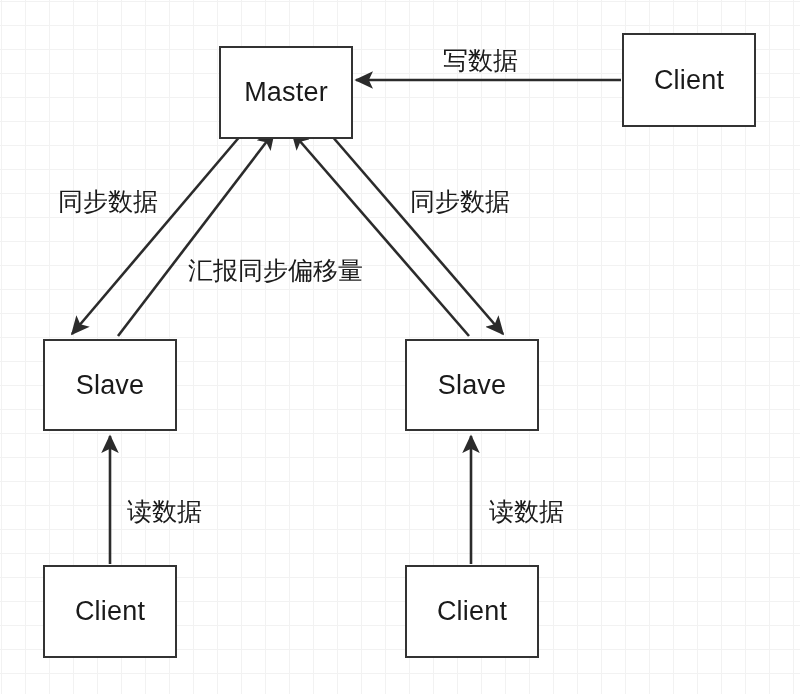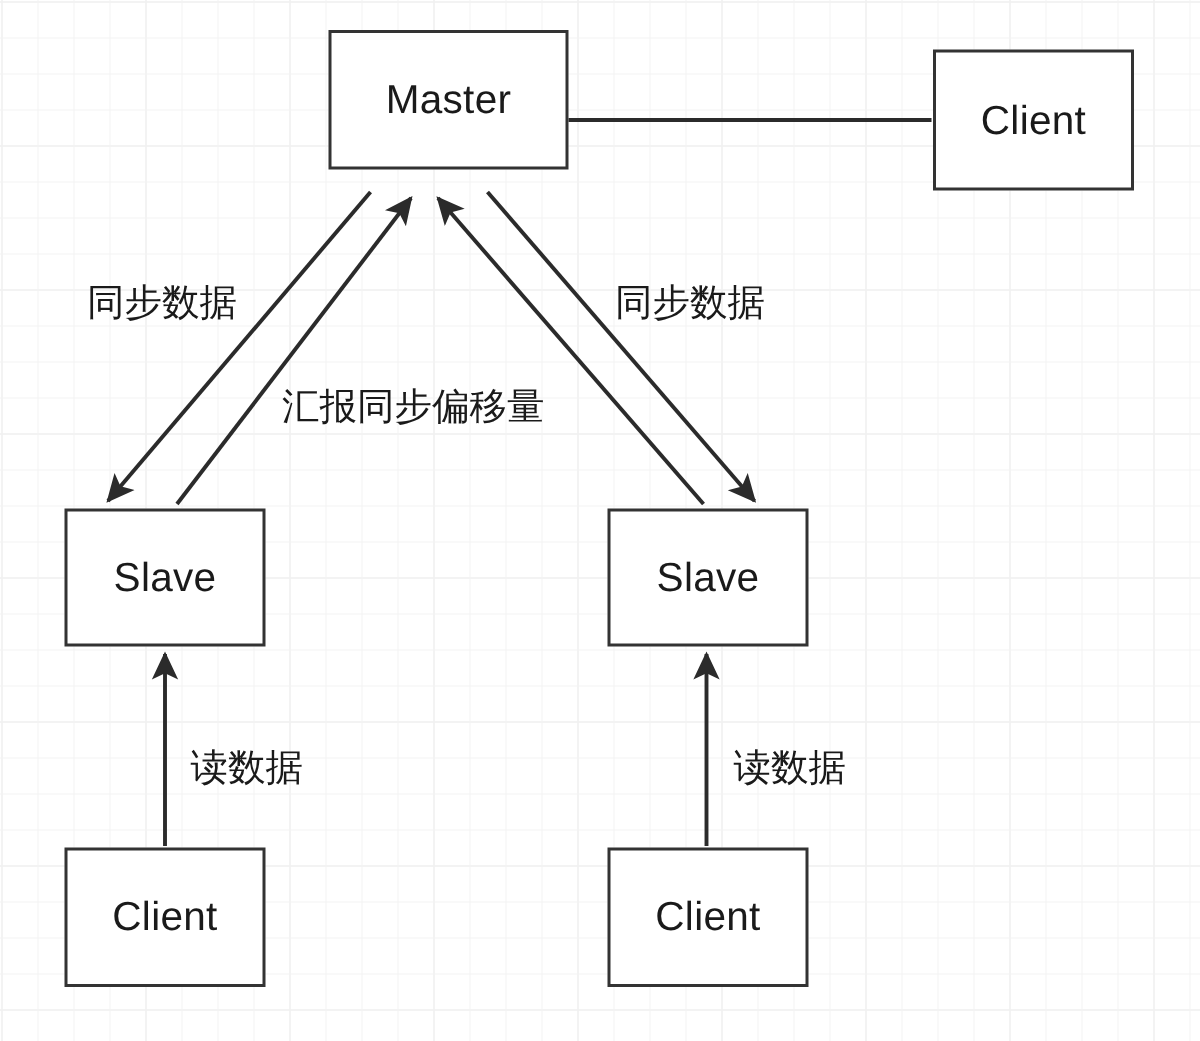--- a/index.html
+++ b/index.html
@@ -72,21 +72,21 @@
 
     <line x1="118" y1="336" x2="274" y2="132" stroke="#2b2b2b" stroke-width="2.6" marker-end="url(#arrow)"></line>
 
     <line x1="469" y1="336" x2="292" y2="132" stroke="#2b2b2b" stroke-width="2.6" marker-end="url(#arrow)"></line>
 
     <line x1="110" y1="564" x2="110" y2="436" stroke="#2b2b2b" stroke-width="2.6" marker-end="url(#arrow)"></line>
 
     <line x1="471" y1="564" x2="471" y2="436" stroke="#2b2b2b" stroke-width="2.6" marker-end="url(#arrow)"></line>
   </svg>
 
-  <div class="node" style="left:219px; top:20px; width:160px; height:93px;">
+  <div class="node" style="left:219px; top:46px; width:134px; height:93px;">
     <span>Master</span>
   </div>
 
   <div class="node" style="left:622px; top:33px; width:134px; height:94px;">
     <span>Client</span>
   </div>
 
   <div class="node" style="left:43px; top:339px; width:134px; height:92px;">
     <span>Slave</span>
   </div>
@@ -96,20 +96,21 @@
   </div>
 
   <div class="node" style="left:43px; top:565px; width:134px; height:93px;">
     <span>Client</span>
   </div>
 
   <div class="node" style="left:405px; top:565px; width:134px; height:93px;">
     <span>Client</span>
   </div>
 
+  <div class="edge-label" style="left:443px; top:44px;">写数据</div>
 
   <div class="edge-label" style="left:58px; top:185px;">同步数据</div>
 
   <div class="edge-label" style="left:410px; top:185px;">同步数据</div>
 
   <div class="edge-label" style="left:188px; top:254px;text-align:center;">汇报同步偏移量</div>
 
   <div class="edge-label" style="left:127px; top:495px;">读数据</div>
 
   <div class="edge-label" style="left:489px; top:495px;">读数据</div>

